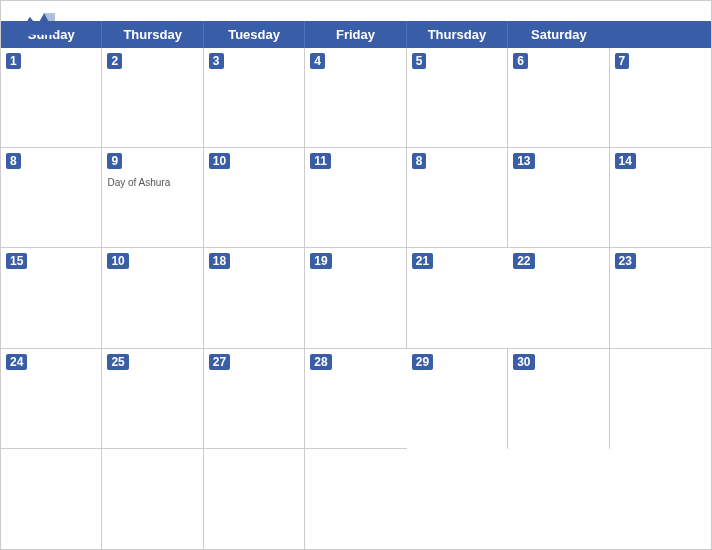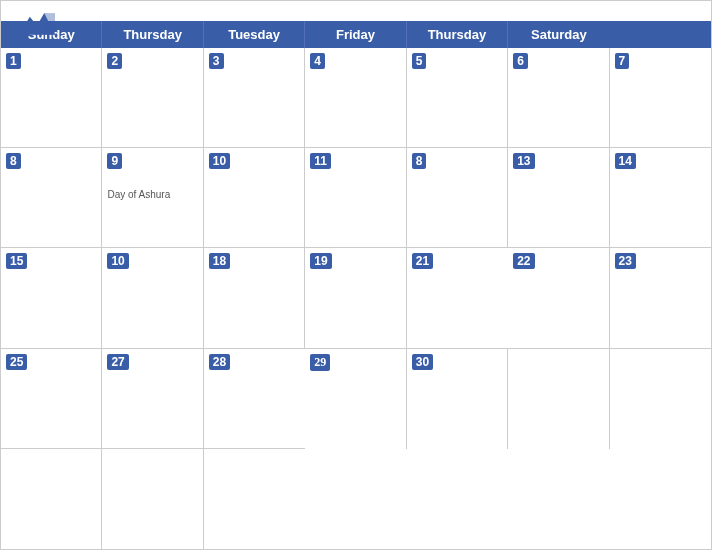--- a/index.html
+++ b/index.html
@@ -95,21 +95,21 @@
       background: #3a5da8;
       display: inline-block;
       padding: 1px 4px;
       border-radius: 2px;
       font-weight: bold;
       margin-bottom: 2px;
     }
     .cell-holiday-text {
       font-size: 10px;
       color: #555;
-      margin-top: 18px;
+      margin-top: 6px;
     }
   </style>
 </head>
 <body>
 
 <div class="calendar-container">
   <div class="calendar-header">
     <div class="logo-area">
       <svg class="logo-icon" viewBox="0 0 40 30">
 
@@ -148,24 +148,25 @@
       <div class="calendar-cell"><div class="cell-date">8</div></div>
       <div class="calendar-cell"><div class="cell-date">13</div></div>
       <div class="calendar-cell" style="border-right: none;"><div class="cell-date">14</div></div>
       <div class="calendar-cell"><div class="cell-date">15</div></div>
       <div class="calendar-cell"><div class="cell-date">10</div></div>
       <div class="calendar-cell"><div class="cell-date">18</div></div>
       <div class="calendar-cell"><div class="cell-date">19</div></div>
       <div class="calendar-cell" style="border-right: none;"><div class="cell-date">21</div></div>
       <div class="calendar-cell"><div class="cell-date">22</div></div>
       <div class="calendar-cell"><div class="cell-date">23</div></div>
+      <div class="calendar-cell"><div class="cell-date">24</div></div>
       <div class="calendar-cell"><div class="cell-date">25</div></div>
       <div class="calendar-cell"><div class="cell-date">27</div></div>
       <div class="calendar-cell" style="border-right: none;"><div class="cell-date">28</div></div>
-      <div class="calendar-cell" style="border-bottom: none; font-family: Liberation Serif, serif;"><div class="cell-date">29</div></div>
+      <div class="calendar-cell" style="border-bottom: none;"><div class="cell-date">29</div></div>
       <div class="calendar-cell" style="border-bottom: none;"><div class="cell-date">30</div></div>
       <div class="calendar-cell" style="border-bottom: none;"></div>
       <div class="calendar-cell" style="border-bottom: none;"></div>
       <div class="calendar-cell" style="border-bottom: none;"></div>
       <div class="calendar-cell" style="border-bottom: none;"></div>
       <div class="calendar-cell" style="border-bottom: none; border-right: none;"></div>
     </div>
 </div>
 
 </body></html>

